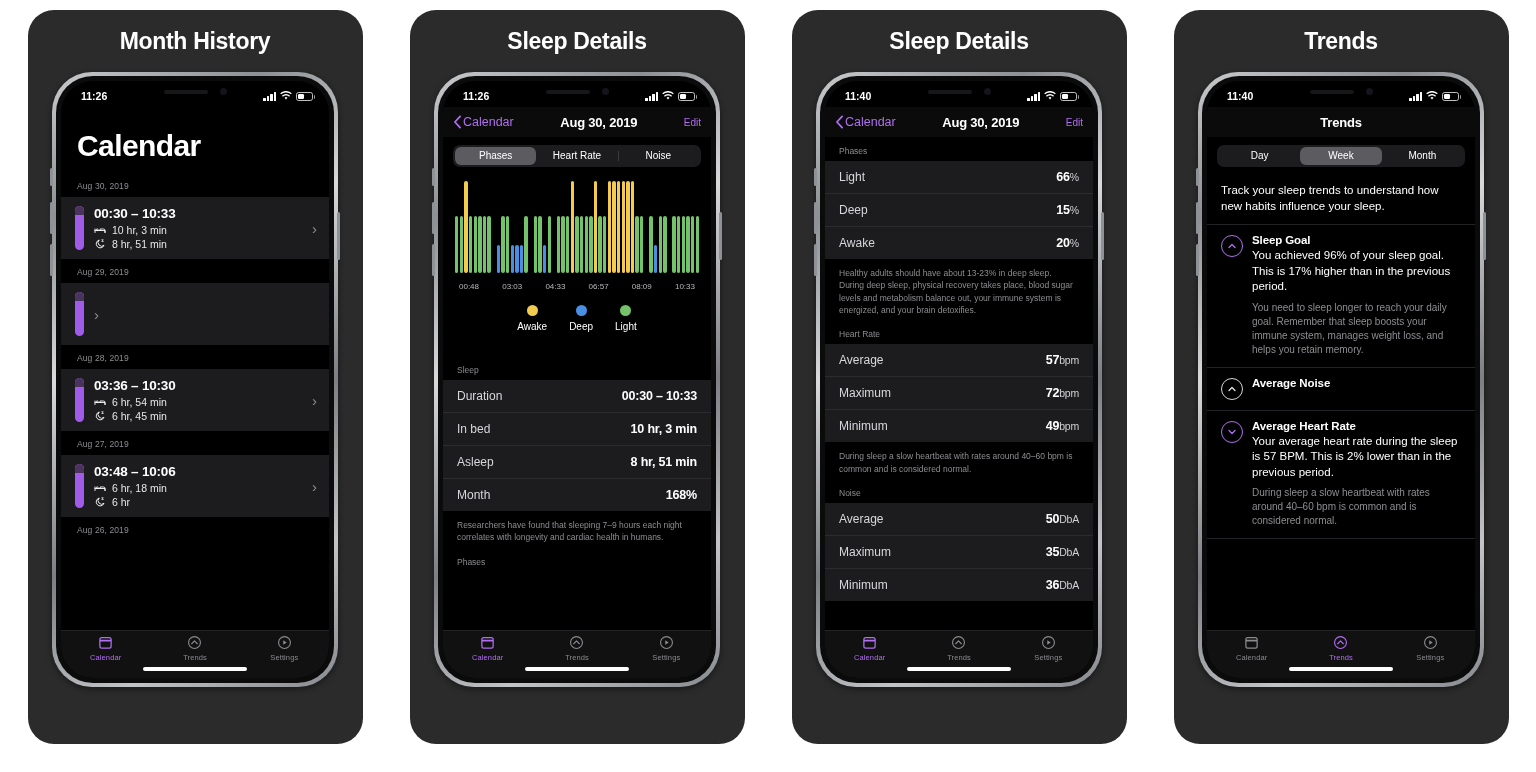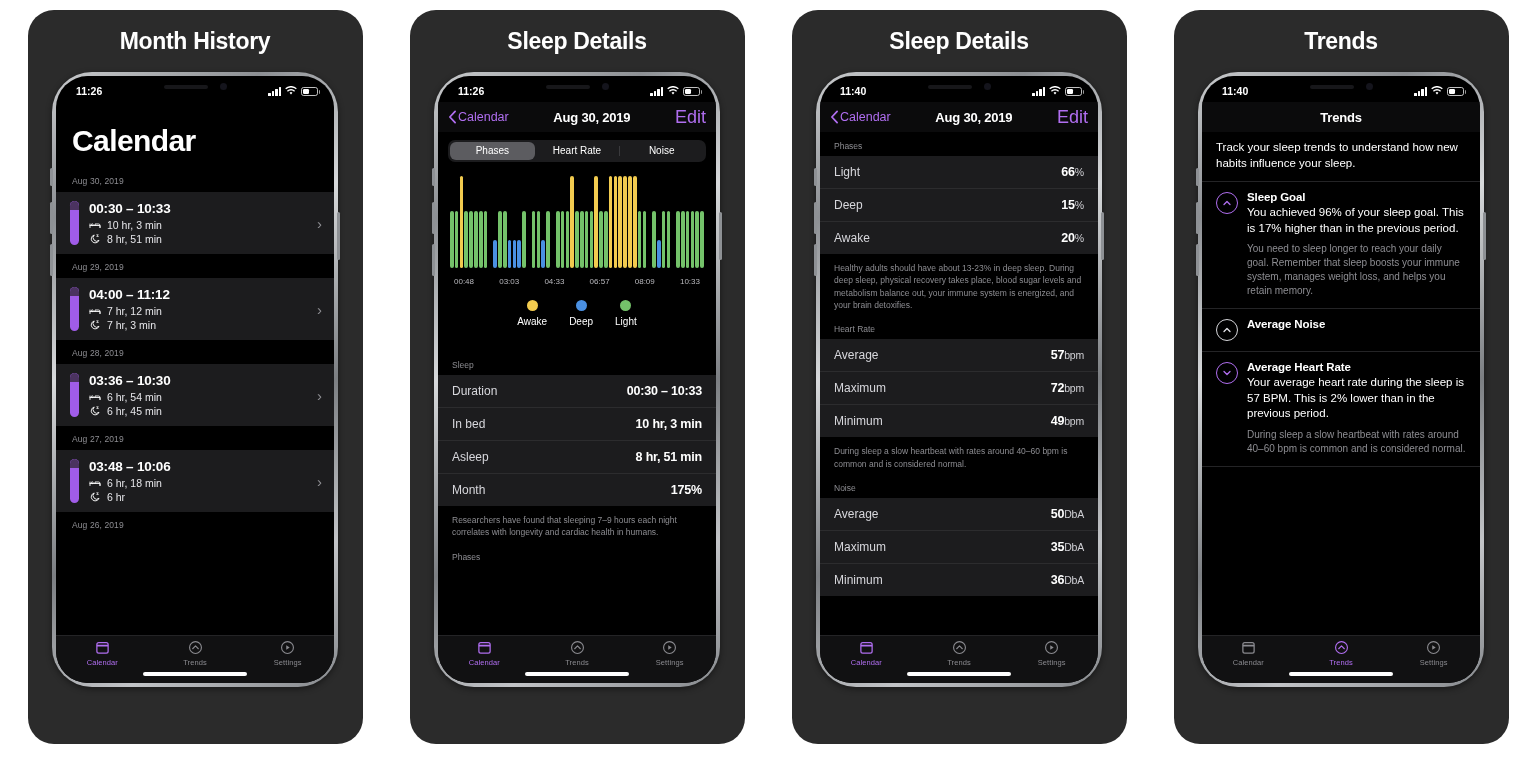--- a/index.html
+++ b/index.html
@@ -49,20 +49,21 @@
     height: 615px;
     border-radius: 40px;
     background: linear-gradient(145deg,#c9cbcd 0%, #8d9094 18%, #d7d9db 38%, #7c7f83 62%, #c2c4c7 82%, #86898d 100%);
     padding: 4px;
     box-shadow: 0 2px 6px rgba(0,0,0,.45);
   }
   .phone-inner {
     width: 100%; height: 100%;
     border-radius: 37px;
     background: #0b0b0c;
+    padding: 5px;
   }
   .screen {
     position: relative;
     width: 100%; height: 100%;
     border-radius: 32px;
     background: #000000;
     overflow: hidden;
   }
   
   .btn-side { position:absolute; background:#8e9195; border-radius:2px; }
@@ -137,21 +138,21 @@
   .chev { color:#8e8e93; font-size:15px; line-height:1; font-weight:300; }
 
   
   .navbar {
     height:30px; display:flex; align-items:center; justify-content:space-between;
     padding:0 10px; color:#fff; background:#0b0b0c;
   }
   .nav-back { display:flex; align-items:center; color:#b06ef0; font-size:12.5px; gap:1px;}
   .nav-back svg { width:9px; height:14px; }
   .nav-title { font-size:13px; font-weight:bold; color:#fff; letter-spacing:-.2px;}
-  .nav-edit { color:#b06ef0; font-size:18px; }
+  .nav-edit { color:#b06ef0; font-size:10px; }
 
   
   .seg {
     margin:8px 10px; height:22px; background:#1c1c1e; border-radius:7px;
     display:flex; align-items:center; padding:2px; position:relative;
   }
   .seg .sgi {
     flex:1; text-align:center; font-size:10px; color:#fff; line-height:18px;
     border-radius:6px; position:relative;
   }
@@ -254,37 +255,20 @@
                   </svg>
                   <span>8 hr, 51 min</span>
                 </span>
               </span>
               <span class="chev">›</span>
             </div>
 
             <div class="day-head">Aug 29, 2019</div>
             <div class="sleep-row">
               <span class="bar-pill"></span>
-              <span class="row-main">
-                <span class="row-time" style="display:block">04:00 – 11:12</span>
-                <span class="row-sub">
-                  <svg viewBox="0 0 24 24" fill="none" stroke="#fff" stroke-width="1.8">
-                    <path d="M2 17v-7M2 13h20v4M22 17v-4a3 3 0 0 0-3-3h-7v3" stroke-linecap="round"></path>
-                    <circle cx="6.5" cy="11.5" r="1.8"></circle>
-                  </svg>
-                  <span>7 hr, 12 min</span>
-                </span>
-                <span class="row-sub">
-                  <svg viewBox="0 0 24 24" fill="none" stroke="#fff" stroke-width="1.8">
-                    <path d="M20 14.5A8 8 0 1 1 10.5 4a6.5 6.5 0 0 0 9.5 10.5z" stroke-linejoin="round"></path>
-                    <path d="M15.5 3.5h3l-3 3.5h3" stroke-linecap="round" stroke-width="1.4"></path>
-                  </svg>
-                  <span>7 hr, 3 min</span>
-                </span>
-              </span>
               <span class="chev">›</span>
             </div>
 
             <div class="day-head">Aug 28, 2019</div>
             <div class="sleep-row">
               <span class="bar-pill"></span>
               <span class="row-main">
                 <span class="row-time" style="display:block">03:36 – 10:30</span>
                 <span class="row-sub">
                   <svg viewBox="0 0 24 24" fill="none" stroke="#fff" stroke-width="1.8">
@@ -510,21 +494,21 @@
               <div class="trow">
                 <span class="tk">In bed</span>
                 <span class="tv">10 hr, 3 min</span>
               </div>
               <div class="trow">
                 <span class="tk">Asleep</span>
                 <span class="tv">8 hr, 51 min</span>
               </div>
               <div class="trow">
                 <span class="tk">Month</span>
-                <span class="tv">175%</span>
+                <span class="tv">168%</span>
               </div>
             </div>
             <div class="note">Researchers have found that sleeping 7–9 hours each night correlates with longevity and cardiac health in humans.</div>
             <div class="sec-head">Phases</div>
           </div>
 
           <div class="tabbar">
             <div class="tab active">
               <span class="ticon">
                 <svg viewBox="0 0 24 24" fill="none" stroke="currentColor" stroke-width="2">
@@ -727,20 +711,25 @@
                   <i></i>
                 </span>
             </span>
           </div>
 
           <div class="content">
             <div class="navbar" style="justify-content:center">
               <span class="nav-title">Trends</span>
             </div>
 
+            <div class="seg">
+              <span class="sgi">Day</span>
+              <span class="sgi on">Week</span>
+              <span class="sgi">Month</span>
+            </div>
 
             <div class="intro">Track your sleep trends to understand how new habits influence your sleep.</div>
 
             <div class="trend">
               <span class="tr-ic">
                 <svg viewBox="0 0 24 24" fill="none" stroke="#b06ef0" stroke-width="2.6">
                     <path d="M6 15l6-6 6 6" stroke-linecap="round" stroke-linejoin="round"></path>
                   </svg>
               </span>
               <span class="tr-body">

